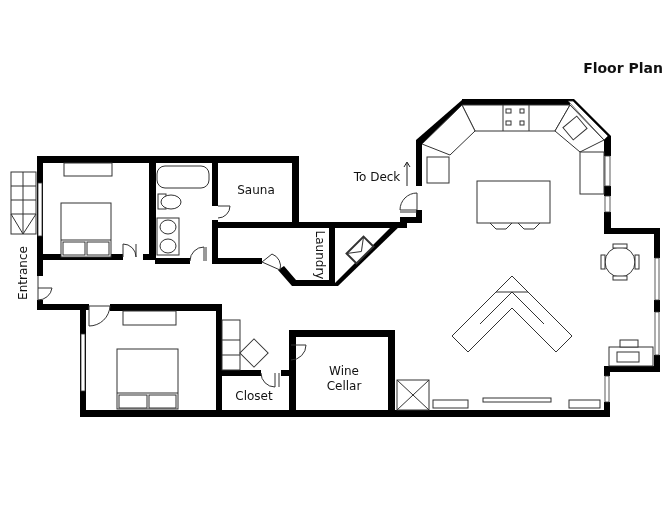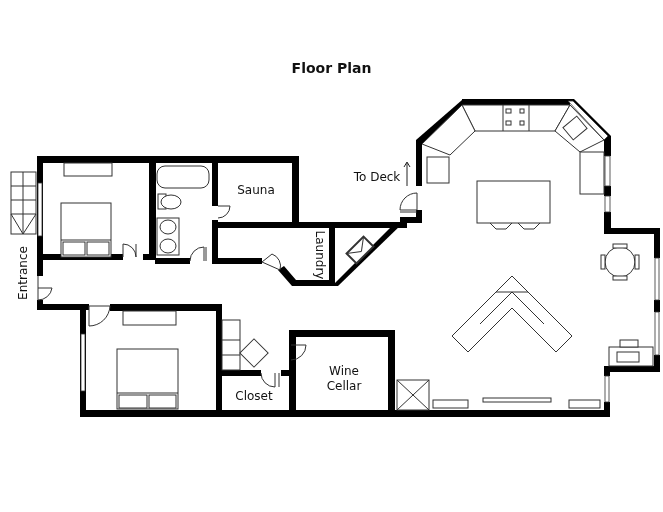--- a/index.html
+++ b/index.html
@@ -1,18 +1,18 @@
 <!DOCTYPE html>
 <html><head>
 <meta charset="utf-8">
 <style>
   html, body { margin: 0; padding: 0; background: #ffffff; }
   body { width: 663px; height: 512px; position: relative; overflow: hidden; font-family: "DejaVu Sans", "Liberation Sans", sans-serif; }
   #stage { position: absolute; left: 0; top: 0; width: 663px; height: 512px; }
-  .title { position: absolute; left: 0; width: 663px; top: 60px; text-align: center; font-weight: bold; font-size: 14px; color: #111; }
+  .title { position: absolute; left: 0; width: 663px; top: 60px; text-align: right; font-weight: bold; font-size: 14px; color: #111; }
   svg text { font-family: "DejaVu Sans", "Liberation Sans", sans-serif; }
   .lbl { font-size: 12px; fill: #111; }
   .wall { fill: #000; }
   .thin { fill: none; stroke: #333; stroke-width: 1; }
   .win { fill: #fff; stroke: #333; stroke-width: 0.8; }
   .furn { fill: #fff; stroke: #333; stroke-width: 1; }
 </style>
 </head>
 <body>
 

